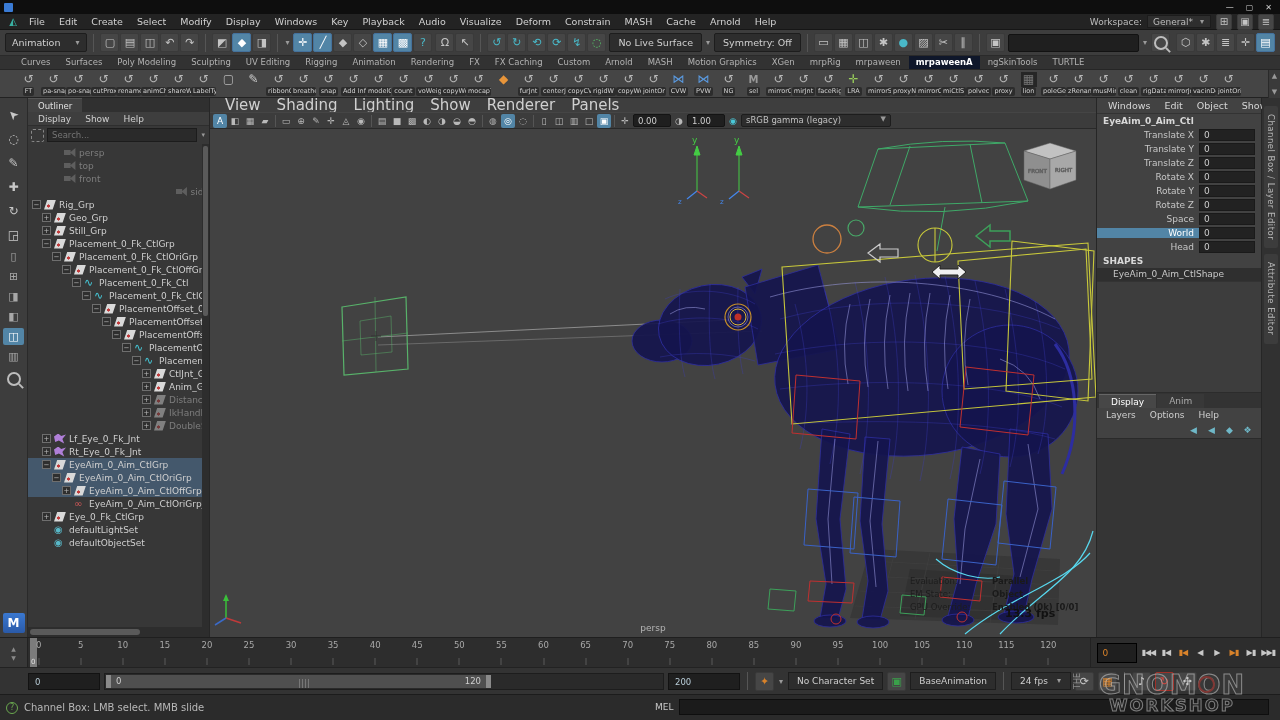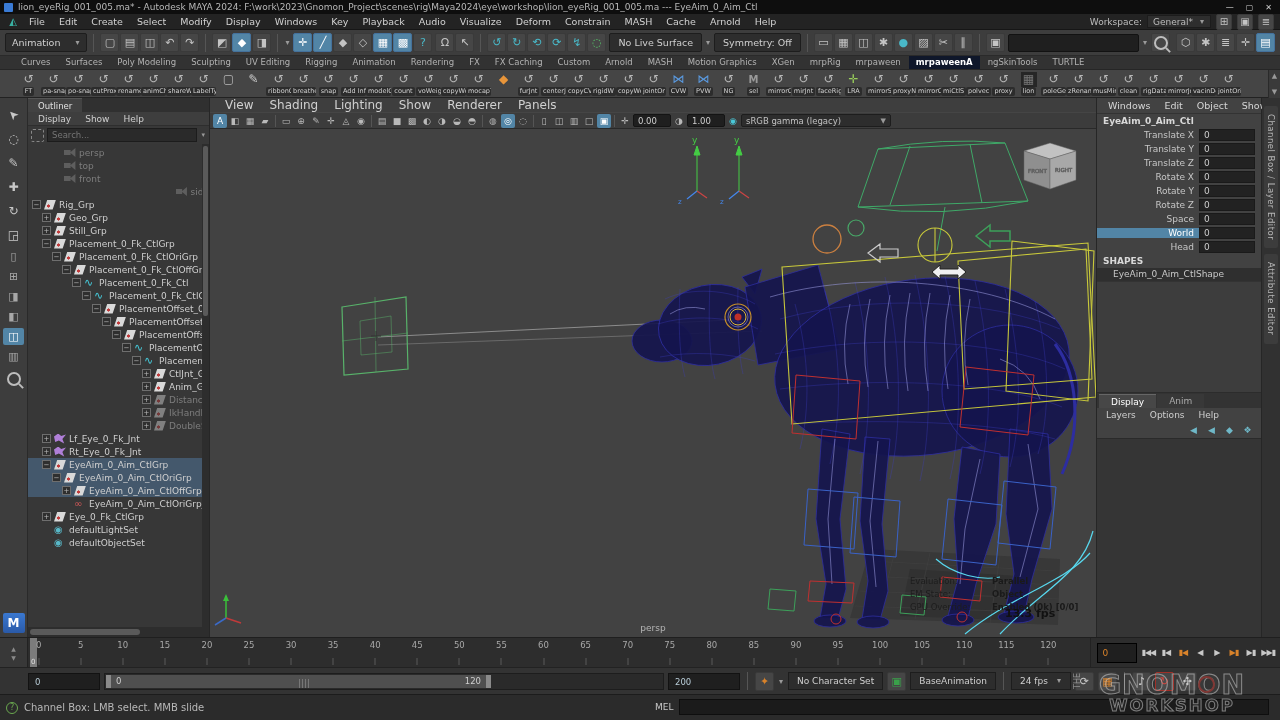--- a/index.html
+++ b/index.html
@@ -105,31 +105,31 @@
   .oi-constraint::before{content:"∞";color:#d05858;font-size:10px;line-height:10px}
   .oi-set::before{content:"◉";color:#58b8c8;font-size:10px;line-height:10px}
   #otree-vscroll{position:absolute;right:0;top:0;width:7px;height:100%;background:#2d2d2d}
   #otree-vscroll .thumb{position:absolute;top:2px;left:1px;width:5px;height:170px;background:#5a5a5a;border-radius:2px}
   #outliner-hscroll{height:10px;background:#2d2d2d;position:relative}
   #outliner-hscroll .thumb{position:absolute;left:2px;top:2px;height:6px;width:110px;background:#5a5a5a;border-radius:3px}
 
   
   #viewport{width:887px;display:flex;flex-direction:column;border-right:1px solid #262626;background:#3e3e3e}
   #vp-menus{height:14px;display:flex;gap:2px;padding-left:8px;background:#3e3e3e}
-  .vp-menu{padding:0 7px;font-size:12px;line-height:14px;color:#d0d0d0}
+  .vp-menu{padding:0 7px;font-size:15px;line-height:14px;color:#d0d0d0}
   #vp-toolbar{height:17px;background:#3c3c3c;border-bottom:1px solid #292929;border-top:1px solid #454545;
     display:flex;align-items:center;gap:1px;padding:0 3px}
   .vt{width:14px;height:14px;display:flex;align-items:center;justify-content:center;font-size:9px;
     color:#b9b9b9;border-radius:2px;flex:none}
   .vt.active{background:#5285a6;color:#fff}
   .vt.teal{color:#49c8d8}
   .vt-sep{width:1px;height:12px;background:#555;margin:0 2px;flex:none}
   .vt-field{width:38px;height:13px;background:#1f1f1f;border:1px solid #141414;color:#cfcfcf;
     font-size:8.5px;line-height:12px;padding:0 4px;border-radius:2px}
-  #vt-dd{width:150px;height:13px;background:#2d2d2d;border:1px solid #1d1d1d;display:flex;align-items:center;
+  #vt-dd{width:150px;height:13px;background:#2d2d2d;border:1px solid #1d1d1d;display:flex;
     font-size:8.5px;color:#c0c0c0;padding:0 4px;border-radius:2px;gap:4px}
   #vt-dd .caret{margin-left:auto;font-size:7px;color:#999}
   #vp-canvas{flex:1;position:relative;background:#424242;overflow:hidden}
   #vp-canvas svg{position:absolute;left:0;top:0}
   #vp-hud{position:absolute;left:700px;top:446px;width:175px;font-size:8.5px;color:#1d1d1d;pointer-events:none}
   .hud-row{display:flex;height:13px;line-height:13px}
   .hud-row .hl{width:82px}
   .hud-row .hv{font-weight:bold;color:#1a1a1a}
   #vp-fps{position:absolute;left:795px;top:478px;font-size:11px;font-weight:bold;color:#111;pointer-events:none}
   #vp-cam-label{position:absolute;left:0;right:0;bottom:4px;text-align:center;font-size:9px;color:#b5b5b5;pointer-events:none}
@@ -212,21 +212,20 @@
   #watermark .gw2{font-size:16.5px;font-weight:bold;letter-spacing:2px;color:rgba(255,255,255,0.06);
     -webkit-text-stroke:1px #cfcfcf}
   #watermark .the{position:absolute;left:-2px;top:6px;font-size:8px;transform:rotate(-90deg);color:#cfcfcf}
   #gw-ring{position:absolute;right:57px;top:5px;width:17px;height:17px;border:2.5px solid #c23b35;border-radius:50%}
 </style>
 </head>
 <body>
 
 <div id="titlebar">
   <span class="doc-ic"></span>
-  <span>lion_eyeRig_001_005.ma* - Autodesk MAYA 2024: F:\work\2023\Gnomon_Project\scenes\rig\Maya2024\eye\workshop\lion_eyeRig_001_005.ma --- EyeAim_0_Aim_Ctl</span>
   <div id="win-controls">
     <span>—</span>
     <span>▢</span>
     <span>✕</span>
   </div>
 </div>
 
 <div id="menubar">
   <span id="maya-home">◭</span>
   <div id="menubar-items" class="flex">

